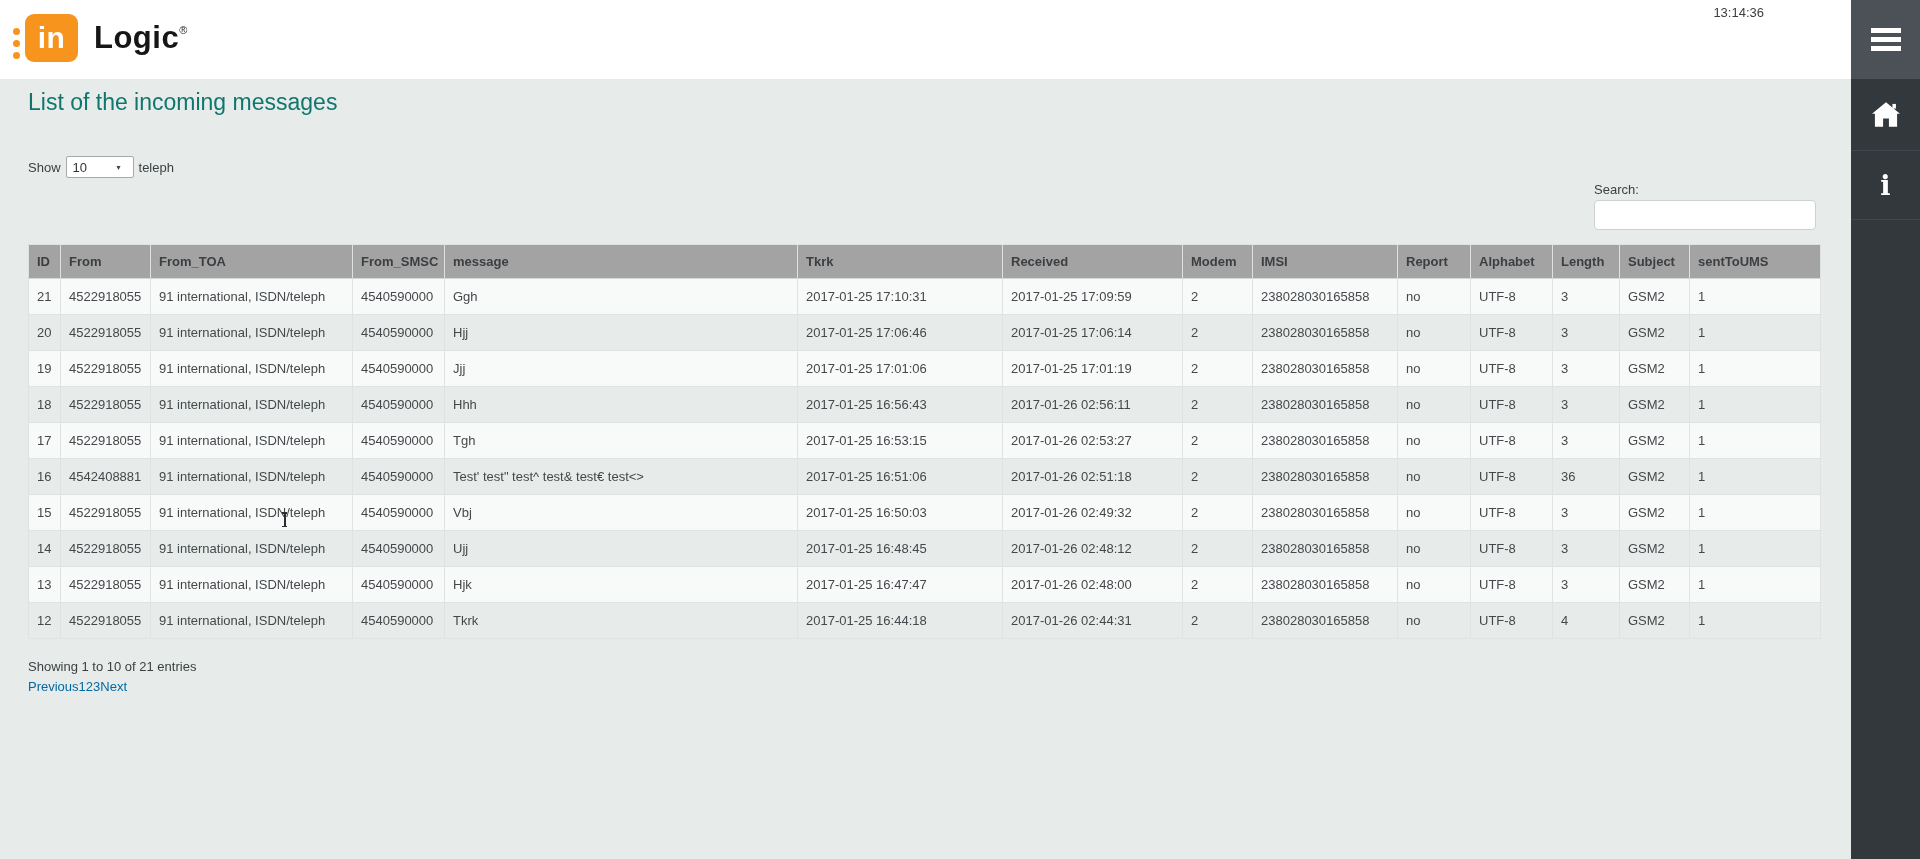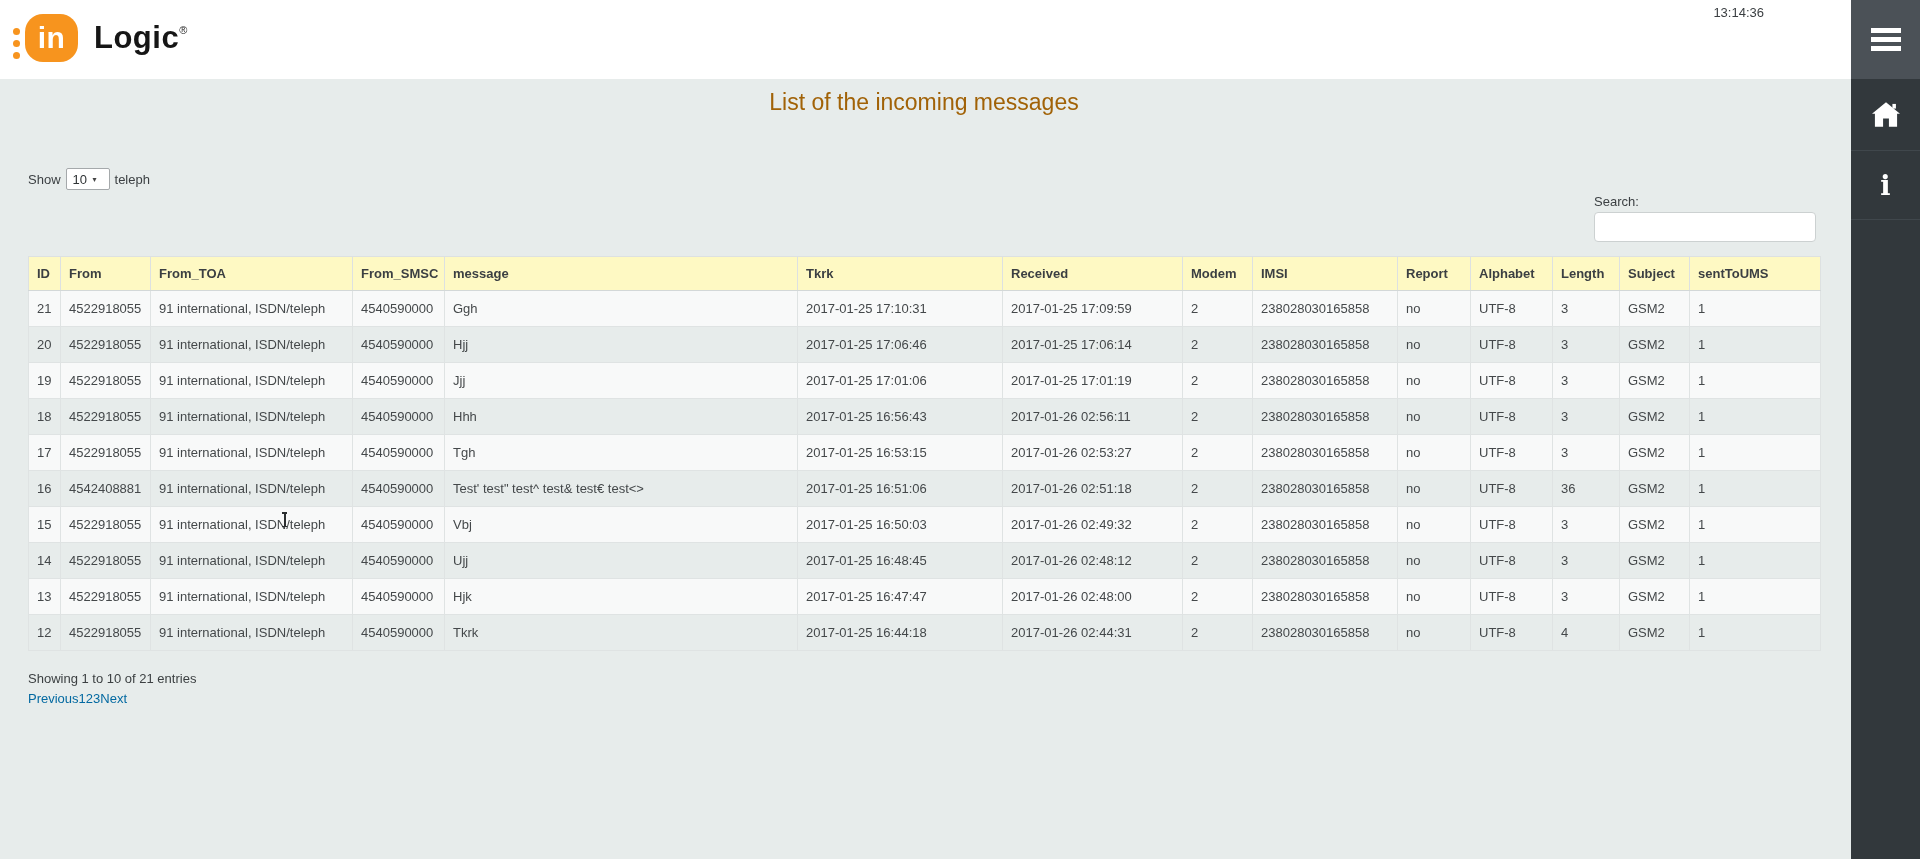--- a/index.html
+++ b/index.html
@@ -14,21 +14,21 @@
   
   .topbar {
     position: absolute; top: 0; left: 0;
     width: 1851px; height: 79px;
     background: #ffffff;
   }
   .logo { position: absolute; left: 13px; top: 13px; height: 50px; display: flex; align-items: center; cursor: pointer; }
   .logo-dots { display: flex; flex-direction: column; gap: 5px; margin-right: 5px; margin-top: 10px; }
   .logo-dots i { width: 7px; height: 7px; border-radius: 50%; background: #f7941e; }
   .logo-square {
-    width: 53px; height: 48px; border-radius: 18px;
+    width: 53px; height: 48px; border-radius: 9px;
     background: #f7941e; color: #ffffff;
     display: flex; align-items: center; justify-content: center;
     font-size: 30px; font-weight: bold; letter-spacing: 0.5px;
   }
   .logo-text { font-size: 31px; font-weight: bold; color: #161616; margin-left: 16px; letter-spacing: 0.5px; }
   .logo-reg { font-size: 11px; color: #2b2b2b; vertical-align: 14px; font-weight: normal; }
   .clock {
     position: absolute; top: 5px; right: 87px;
     font-size: 13px; color: #3b3f42;
   }
@@ -50,46 +50,46 @@
   .hamburger i { display: block; width: 30px; height: 5px; background: #ffffff; }
   .home-svg { width: 28px; height: 26px; display: block; }
   .info-glyph {
     font-family: "DejaVu Serif", "Liberation Serif", serif;
     font-weight: bold; font-size: 27px; color: #ffffff; line-height: 1;
   }
 
   
   .content { position: absolute; top: 79px; left: 28px; width: 1792px; }
   h1.page-title { margin-top: 46px; font-size: 38px; font-weight: 600; color: #3a3c3e; letter-spacing: 0.2px; }
-  .page-subtitle { margin-top: 10px; font-size: 23px; color: #a16207; text-align: center; }
-
-  .controls { position: relative; margin-top: 52px; height: 88px; }
+  .page-subtitle { margin-top: 10px; font-size: 23px; color: #0f766e; }
+
+  .controls { position: relative; margin-top: 40px; height: 88px; }
   .show-wrap { position: absolute; left: 0; top: 0; font-size: 13px; color: #3c4043; display: flex; align-items: center; }
   .entries-select {
     display: inline-flex; align-items: center; justify-content: space-between;
-    width: 44px; height: 22px; margin: 0 5px; padding: 0 12px 0 6px;
+    width: 68px; height: 22px; margin: 0 5px; padding: 0 12px 0 6px;
     background: #ffffff; border: 1px solid #a5a9ab; border-radius: 2px;
     font-size: 13px; color: #2f3335; cursor: pointer;
   }
   .entries-select .arrow { font-size: 8px; color: #444; margin-left: 4px; }
   .search-wrap { position: absolute; right: 4px; top: 26px; width: 222px; font-size: 13px; color: #3c4043; }
   .search-input {
     margin-top: 3px; width: 222px; height: 30px;
     border: 1px solid #ccd1d1; border-radius: 4px; background: #ffffff;
     font-size: 13px; padding: 0 8px; outline: none;
     font-family: "Liberation Sans", sans-serif;
   }
 
   
   table.msg-table {
     width: 1792px; table-layout: fixed; border-collapse: collapse;
     font-size: 13px;
   }
   table.msg-table th {
-    background: #fef9c3; color: #3b3f42; font-weight: 600;
+    background: #a3a3a3; color: #3b3f42; font-weight: 600;
     text-align: left; padding: 9px 8px;
     border: 1px solid #dde1e1; border-bottom: 1px solid #d3d8d8;
     white-space: nowrap; overflow: hidden; cursor: pointer;
   }
   table.msg-table td {
     padding: 10px 8px; color: #44484a;
     border: 1px solid #dfe3e3;
     white-space: nowrap; overflow: hidden;
   }
   table.msg-table tbody tr:nth-child(odd)  td { background: #f8f9f9; }

